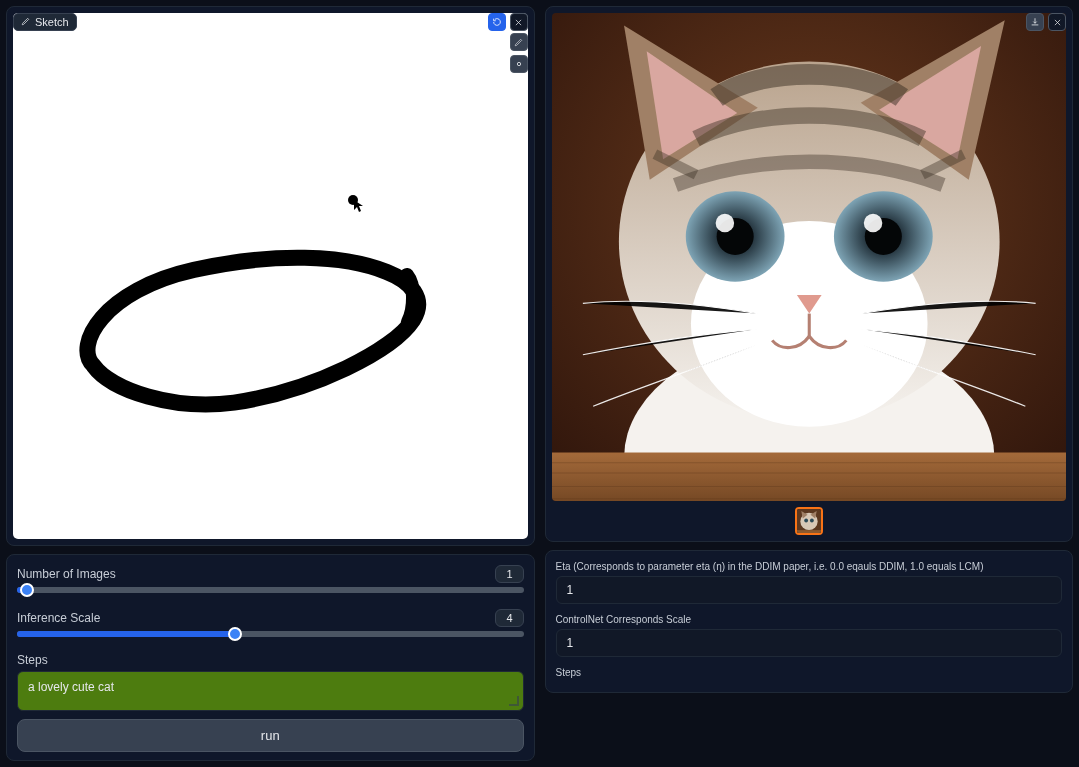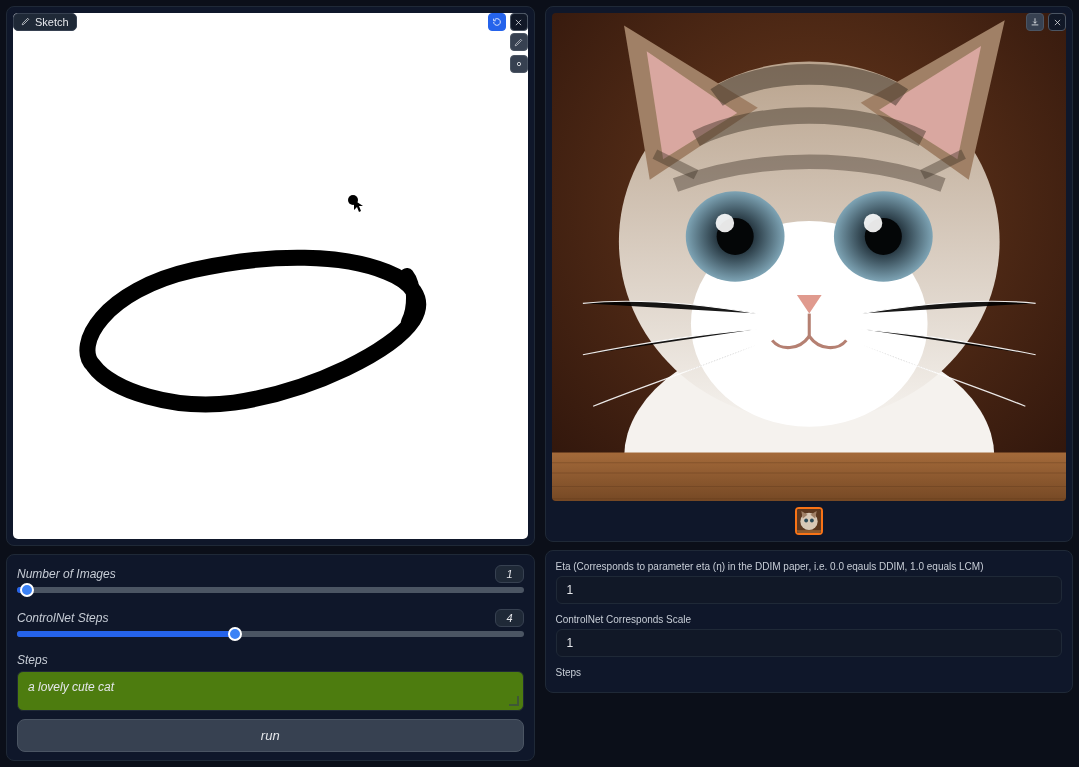--- a/index.html
+++ b/index.html
@@ -108,21 +108,20 @@
     left: 340px; top: 186px;
     font-size: 12px; color: #000;
   }
 
   
   .controls-panel {
     padding: 10px 10px 8px 10px;
     display: flex;
     flex-direction: column;
     gap: 6px;
-    font-style: italic;
   }
   .slider-row .slider-head {
     display: flex;
     justify-content: space-between;
     align-items: center;
     margin-bottom: 4px;
   }
   .lbl { color: #c7cdd6; font-size: 12px; }
   .val-box {
     background: #1f2937;
@@ -306,21 +305,21 @@
           <span class="val-box">1</span>
         </div>
         <div class="slider">
           <div class="fill" style="width:2%"></div>
           <div class="thumb" style="left:2%"></div>
         </div>
       </div>
 
       <div class="slider-row">
         <div class="slider-head">
-          <span class="lbl">ControlNet Steps</span>
+          <span class="lbl">Inference Scale</span>
           <span class="val-box">4</span>
         </div>
         <div class="slider">
           <div class="fill" style="width:43%"></div>
           <div class="thumb" style="left:43%"></div>
         </div>
       </div>
 
       <div>
         <div class="lbl" style="margin-bottom:4px;">Steps</div>

